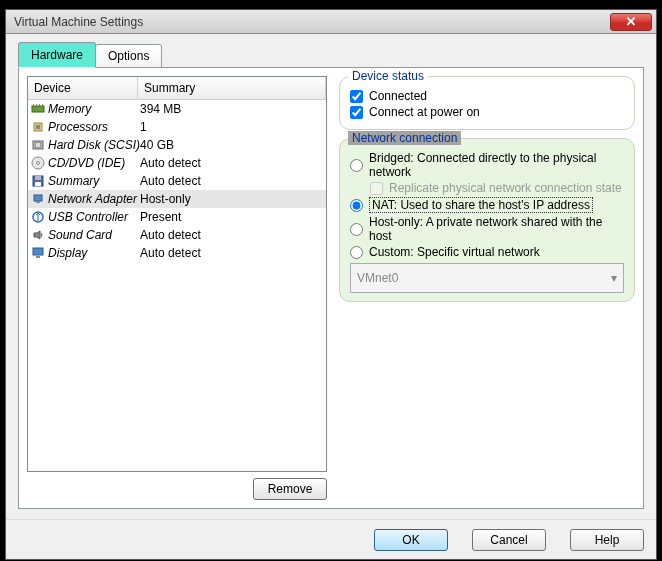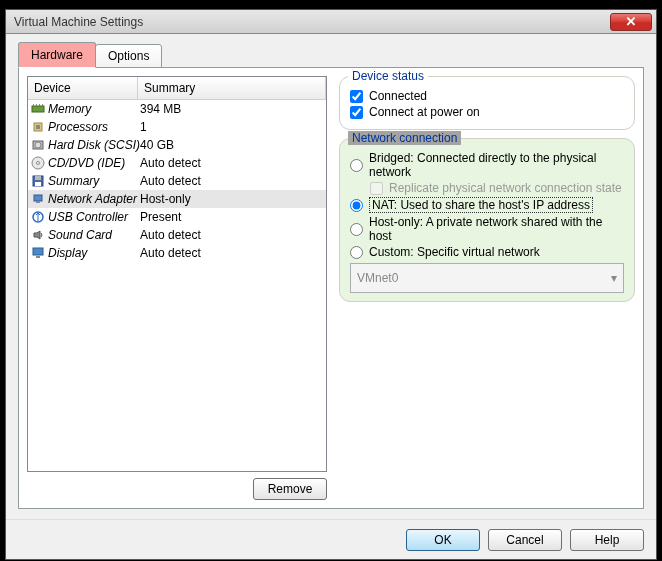--- a/index.html
+++ b/index.html
@@ -6,21 +6,21 @@
 body { background: #000; width: 662px; height: 561px; overflow: hidden; }
 .window { position: absolute; top: 4px; left: 0; width: 662px; height: 561px; background: #000; padding: 5px; }
 .window-inner { width: 100%; height: 100%; background: #f0f0f0; border: 1px solid #555; display: flex; flex-direction: column; }
 .titlebar { height: 24px; background: linear-gradient(to bottom, #e8e8e8, #d0d0d0); display: flex; align-items: center; padding: 0 4px 0 8px; border-bottom: 1px solid #888; }
 .titlebar-text { flex: 1; color: #333; }
 .close-btn { width: 42px; height: 18px; background: linear-gradient(to bottom, #e67a73, #d9403a 45%, #c72c26 55%, #c72c26); border: 1px solid #8b2b27; border-radius: 3px; display: flex; align-items: center; justify-content: center; color: #fff; font-weight: bold; cursor: pointer; }
 .close-x { font-size: 13px; line-height: 1; }
 .content { flex: 1; padding: 10px 12px; display: flex; flex-direction: column; }
 .tabs { display: flex; position: relative; z-index: 2; }
 .tab { padding: 4px 12px; border: 1px solid #919b9c; background: linear-gradient(to bottom, #fff, #f4f4f4); border-top-left-radius: 3px; border-top-right-radius: 3px; margin-right: -1px; cursor: pointer; position: relative; }
-.tab.active { background: #fca5a5; border-bottom: 1px solid #fff; padding: 5px 12px 4px; margin-top: -2px; z-index: 3; }
+.tab.active { background: #5eead4; border-bottom: 1px solid #fff; padding: 5px 12px 4px; margin-top: -2px; z-index: 3; }
 .tab-panel { flex: 1; border: 1px solid #919b9c; background: #fff; margin-top: -1px; display: flex; padding: 8px; gap: 12px; }
 .left-col { width: 300px; display: flex; flex-direction: column; }
 .device-list { flex: 1; border: 1px solid #828790; background: #fff; overflow: auto; }
 .list-header { display: flex; background: linear-gradient(to bottom, #fff, #ececec); border-bottom: 1px solid #d0d0d0; }
 .list-header .col { padding: 4px 6px; border-right: 1px solid #d0d0d0; }
 .col-device { width: 110px; }
 .col-summary { flex: 1; }
 .list-row { display: flex; align-items: center; height: 18px; padding: 0 2px; cursor: pointer; }
 .list-row.selected { background: #e6e6e6; }
 .list-row .icon { width: 16px; height: 16px; margin-right: 2px; display: flex; align-items: center; justify-content: center; }
@@ -32,21 +32,21 @@
 .groupbox { border: 1px solid #d0d0c8; border-radius: 11px; padding: 10px 10px 8px; position: relative; }
 .groupbox .legend { position: absolute; top: -8px; left: 8px; background: #fff; padding: 0 4px; color: #003399; }
 .groupbox.green { background: #e8f5e0; }
 .groupbox.green .legend { background: #a3a3a3; }
 .check-row, .radio-row { display: flex; align-items: center; gap: 6px; margin: 2px 0; }
 .sub-row { margin-left: 20px; display: flex; align-items: center; gap: 6px; color: #999; }
 input[type=checkbox], input[type=radio] { margin: 0; }
 .radio-nat { border: 1px dotted #333; padding: 0 2px; }
 .combo { width: 100%; margin-top: 4px; height: 30px; border: 1px solid #abadb3; background: #f4f4f4; color: #888; padding: 0 6px; display: flex; align-items: center; justify-content: space-between; }
 .combo .chev { color: #888; }
-.footer { height: 40px; display: flex; align-items: center; justify-content: flex-end; gap: 8px; padding: 0 12px; background: #f0f0f0; border-top: 1px solid #ddd; }
+.footer { height: 40px; display: flex; align-items: center; justify-content: flex-end; gap: 24px; padding: 0 12px; background: #f0f0f0; border-top: 1px solid #ddd; }
 .btn.primary { background: linear-gradient(to bottom, #eaf6fd, #b0dff7); border: 1px solid #2c628b; }
 .disabled-text { color: #999; }
 </style>
 </head>
 <body>
 
 <div class="window">
   <div class="window-inner">
     <div class="titlebar">
       <span class="titlebar-text">Virtual Machine Settings</span>

